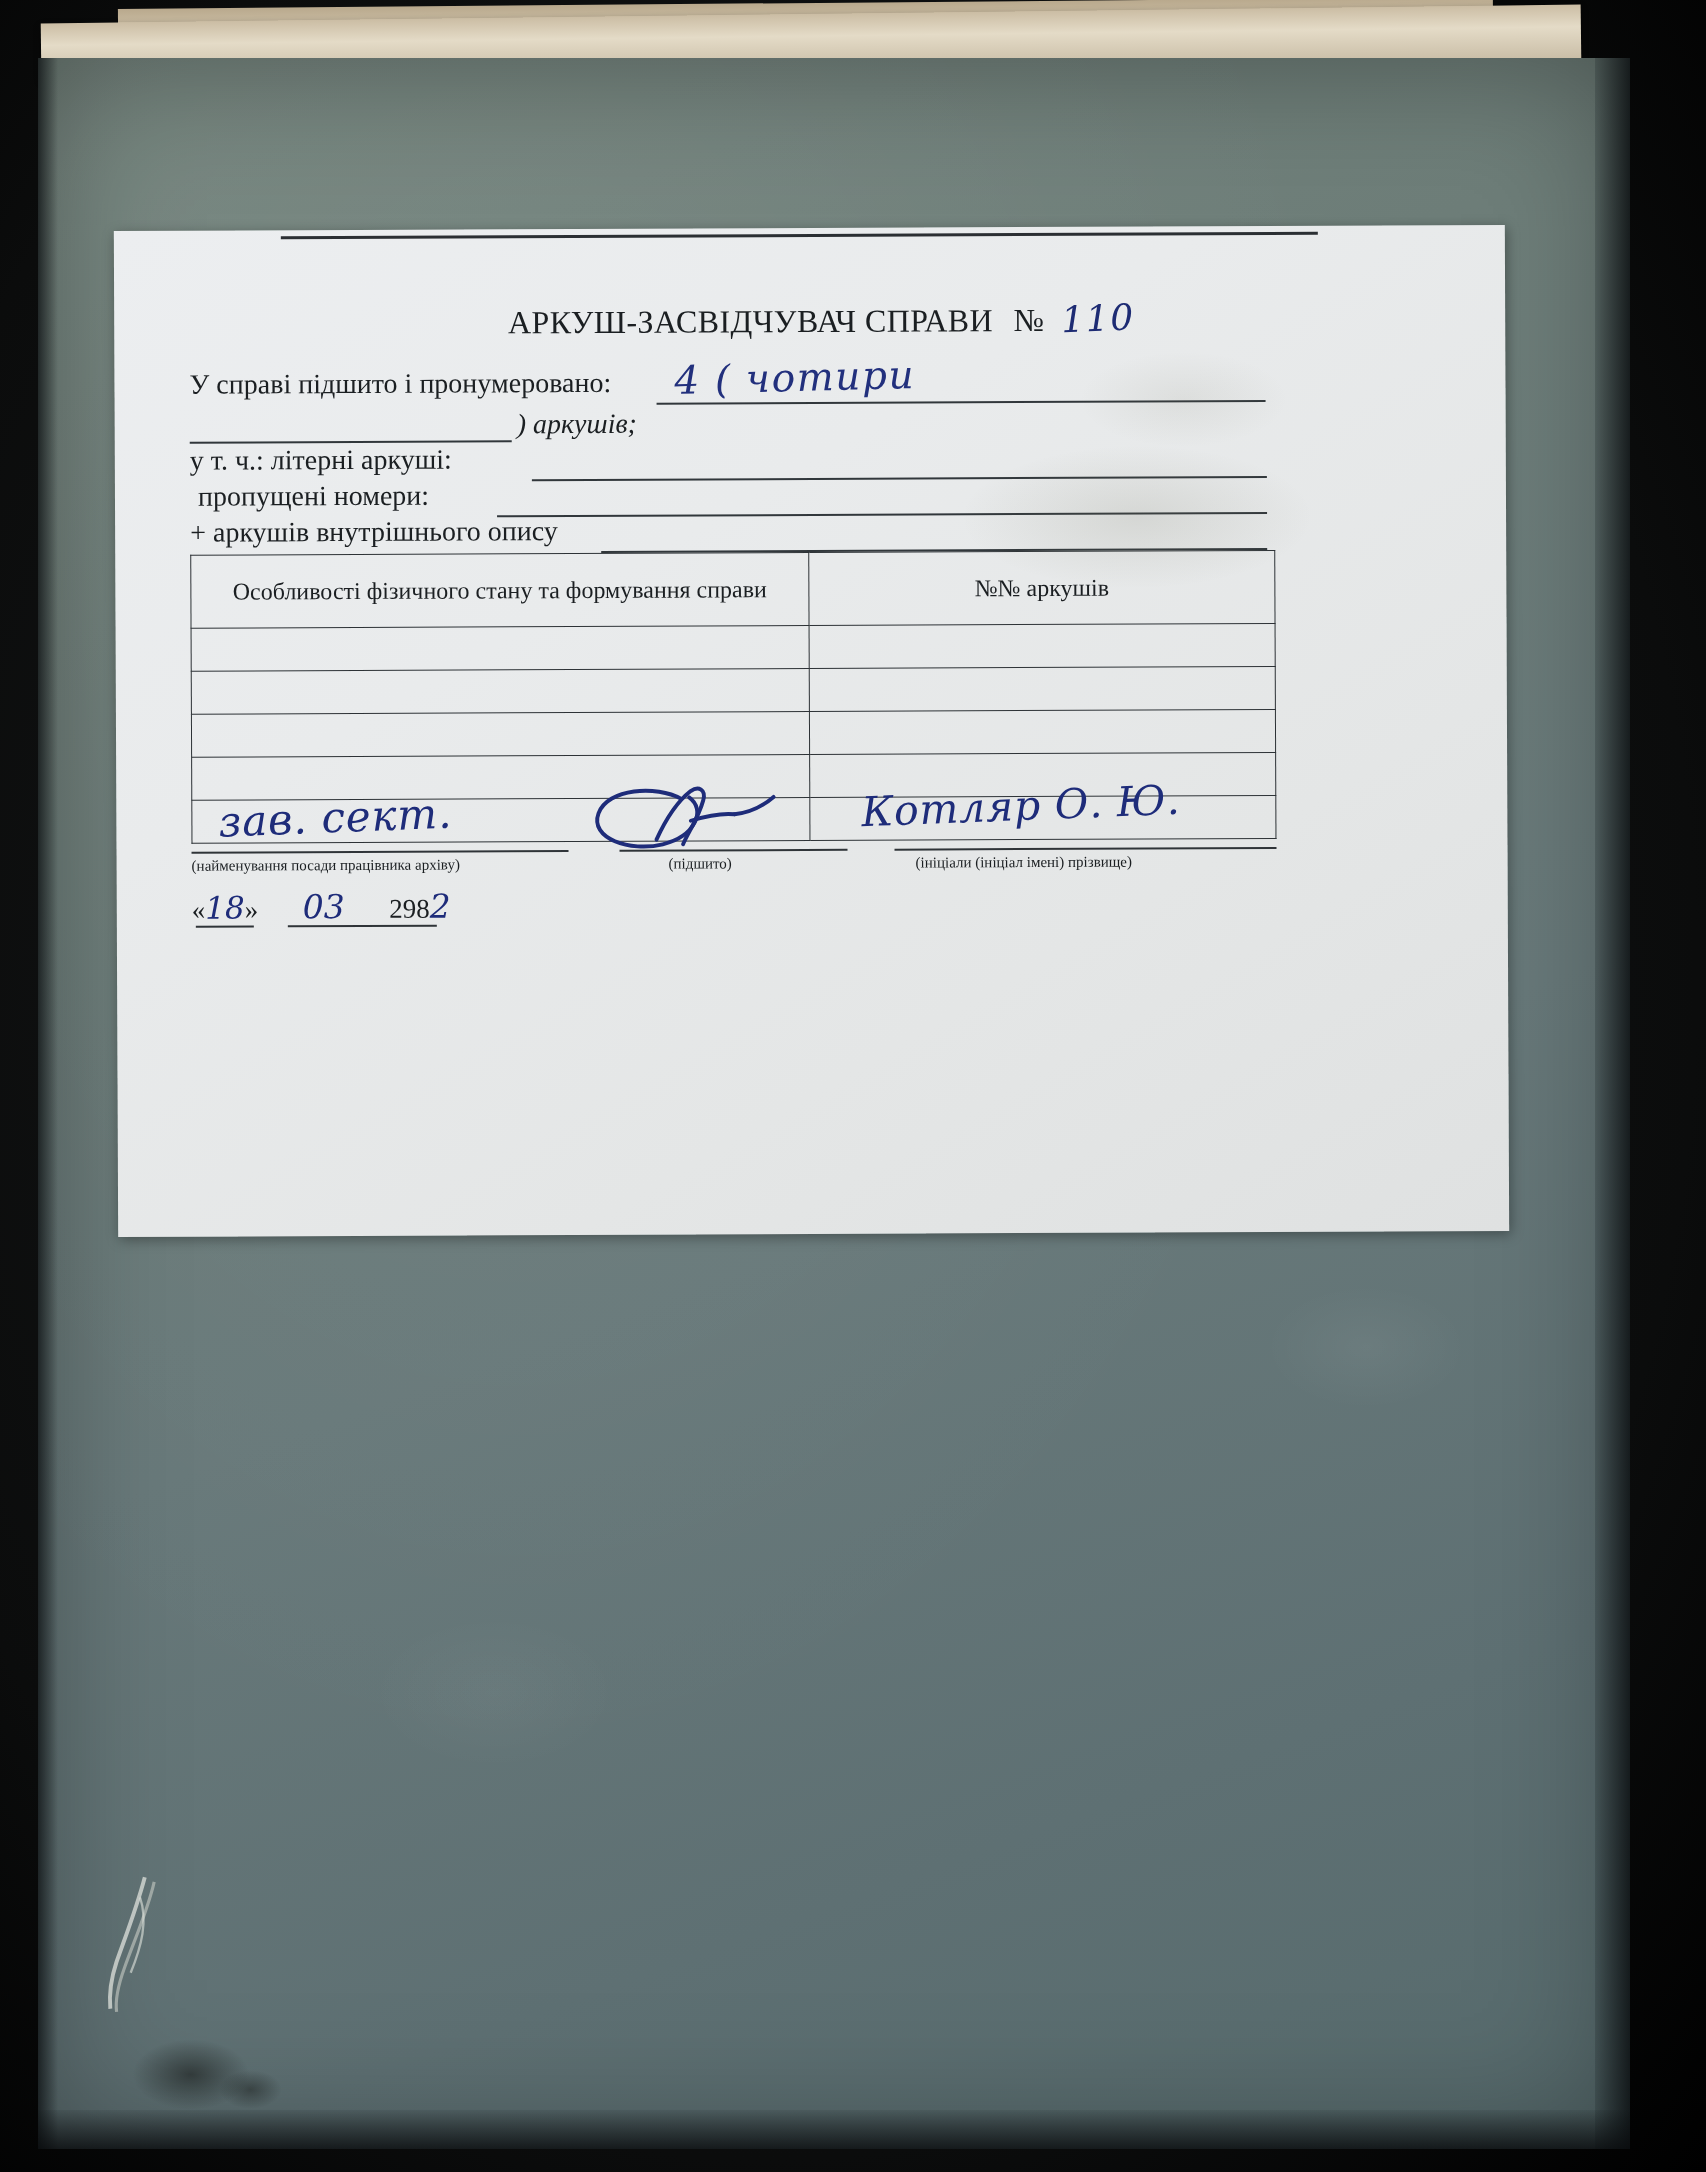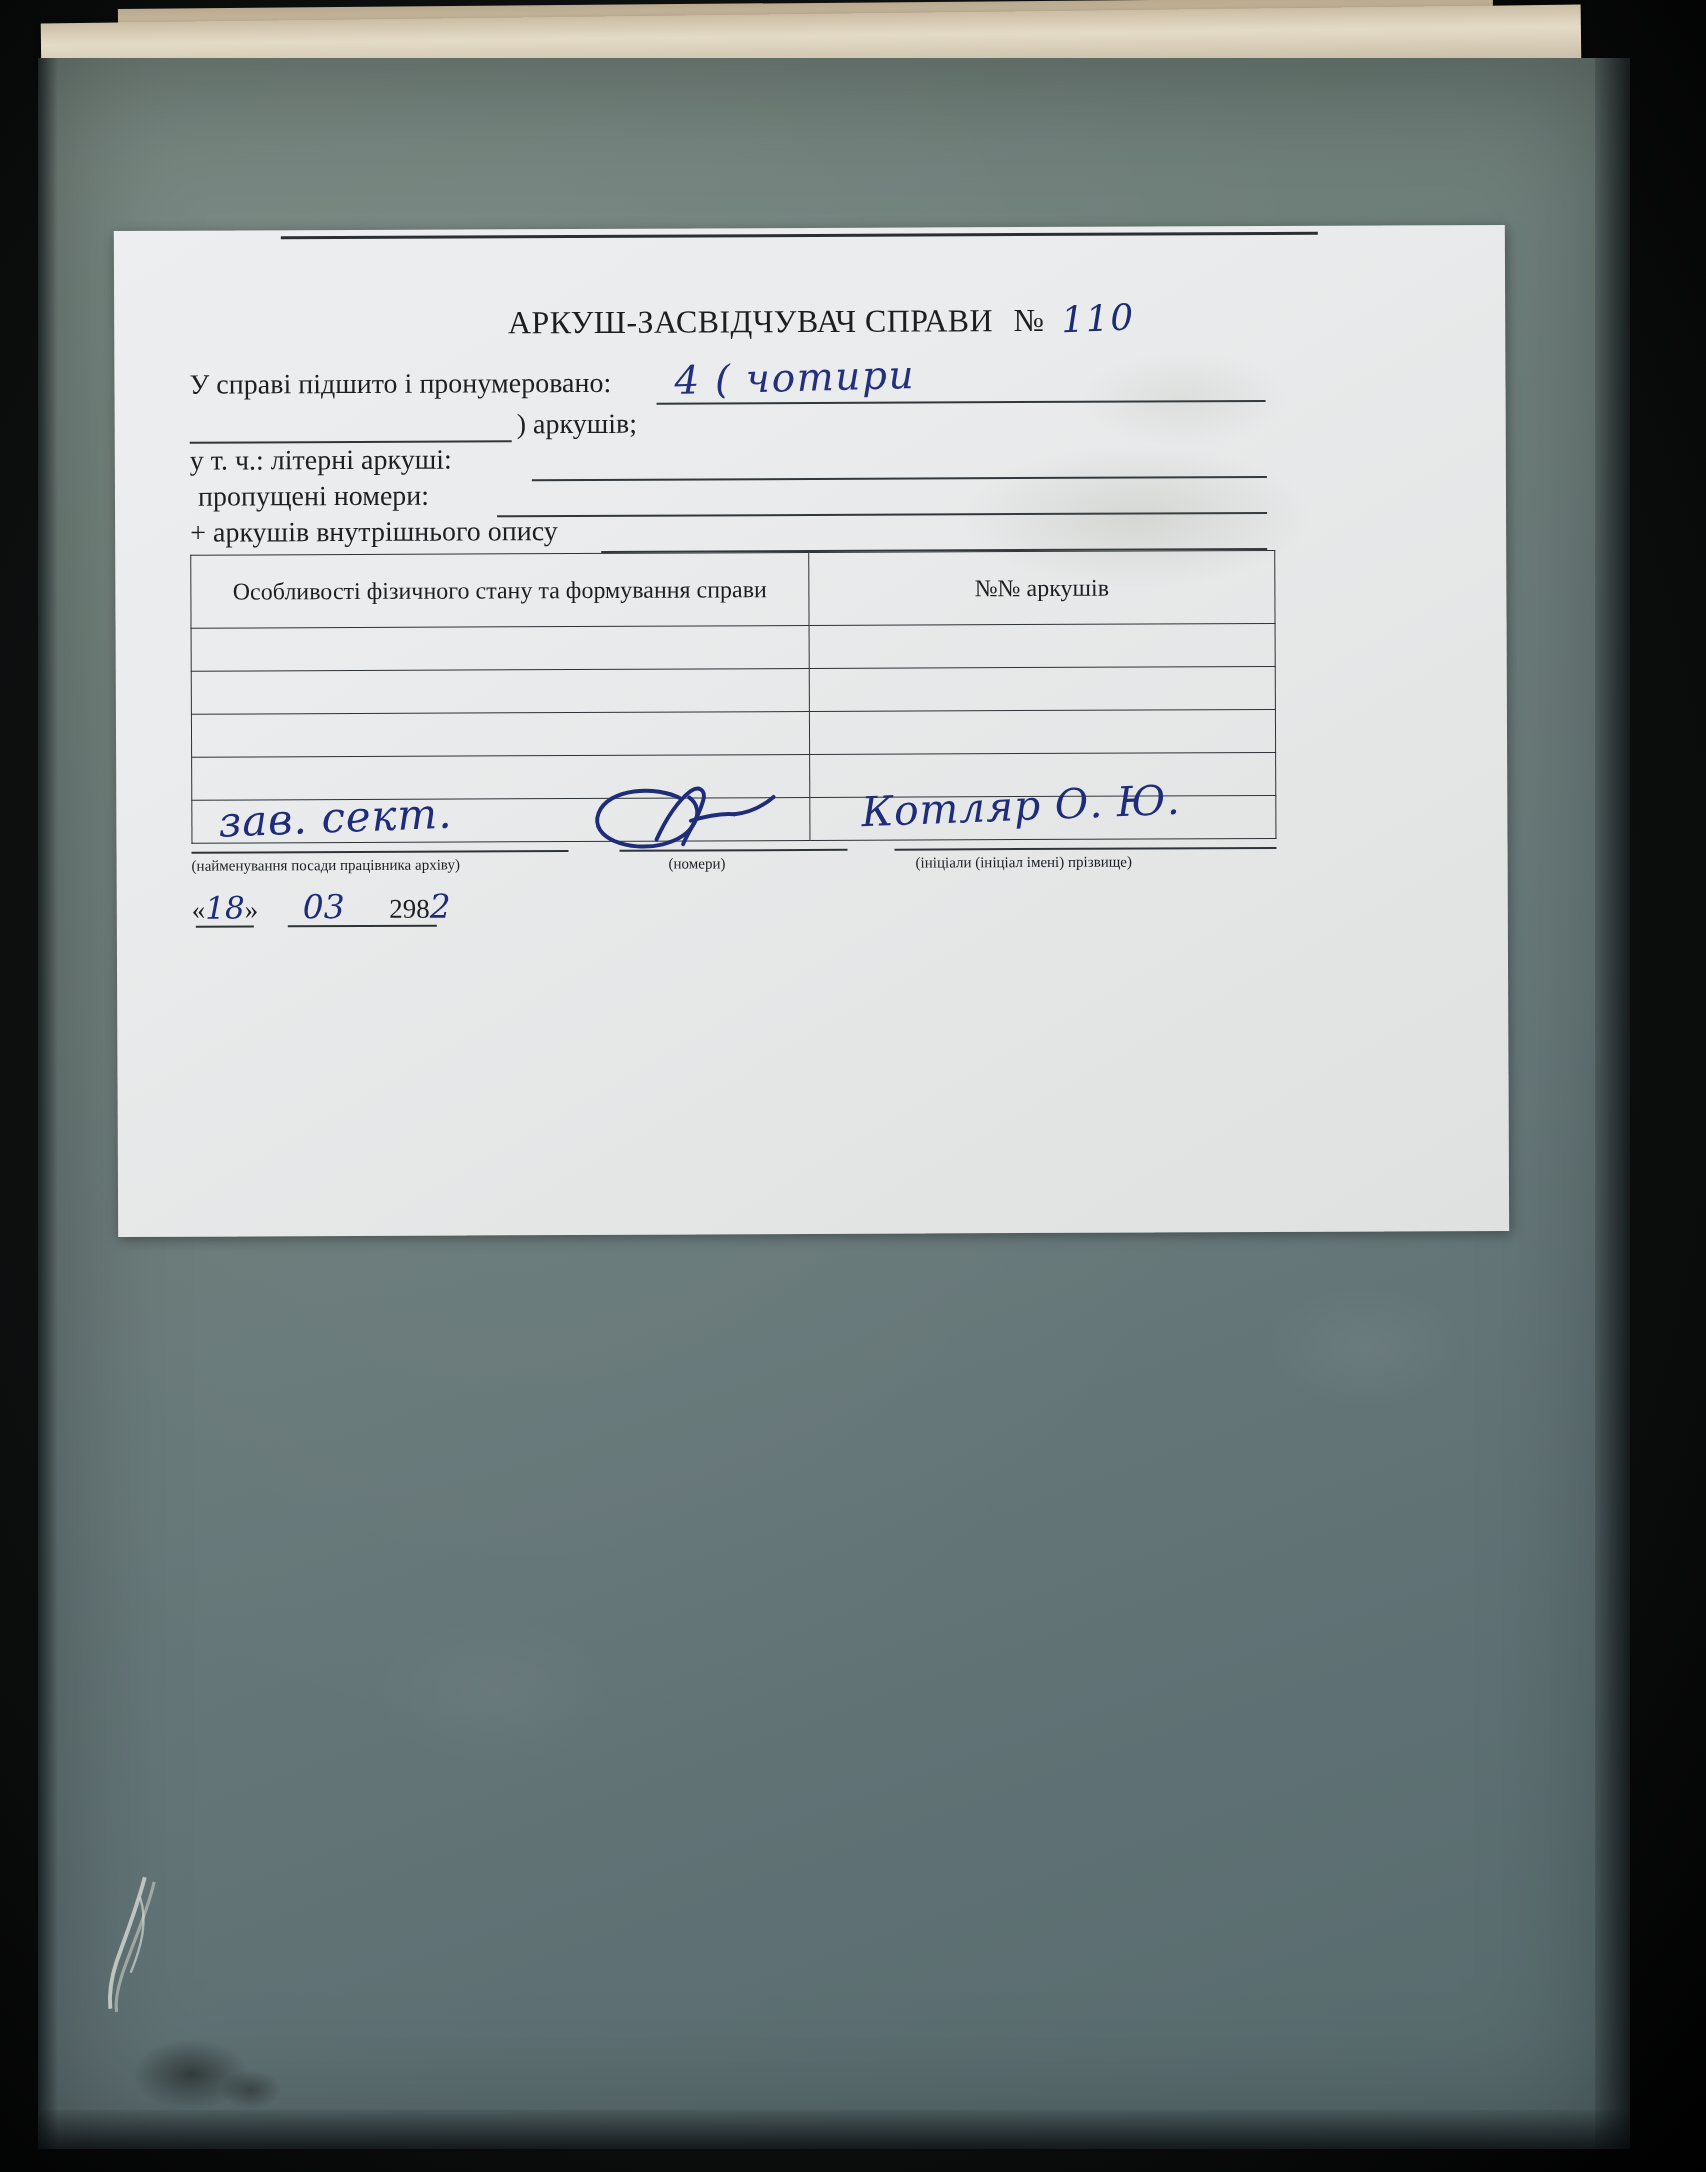--- a/index.html
+++ b/index.html
@@ -268,21 +268,21 @@
 
       <div class="title">
         <span>АРКУШ-ЗАСВІДЧУВАЧ СПРАВИ</span><span class="no-word">№</span><span class="hand-number">110</span>
       </div>
 
       <div class="line-row" style="left:75px; top:138px;">У справі підшито і пронумеровано:</div>
       <div class="rule" style="left:542px; top:174px; width:609px;"></div>
       <div class="hand" style="left:560px; top:127px; font-size:39px; letter-spacing:1.6px; transform:rotate(-1.2deg);">4 ( чотири</div>
 
       <div class="rule" style="left:75px; top:211px; width:322px;"></div>
-      <div class="line-row" style="left:402px; top:179px;">) аркушів;</div>
+      <div class="line-row" style="left:402px; top:179px;font-style:italic;">) аркушів;</div>
 
       <div class="line-row" style="left:75px; top:214px;">у т. ч.: літерні аркуші:</div>
       <div class="rule" style="left:417px; top:250px; width:735px;"></div>
 
       <div class="line-row" style="left:83px; top:250px;">пропущені номери:</div>
       <div class="rule" style="left:382px; top:286px; width:770px;"></div>
 
       <div class="line-row" style="left:75px; top:286px;">+ аркушів внутрішнього опису</div>
       <div class="rule" style="left:486px; top:322px; width:666px;"></div>
 
@@ -334,21 +334,21 @@
             <path d="M96 78 C108 52, 122 30, 140 16 C150 9, 160 14, 156 28 C150 50, 136 70, 130 84"></path>
             <path d="M140 54 C160 48, 178 44, 196 46"></path>
             <path d="M196 46 C214 44, 232 36, 246 24"></path>
           </g>
         </svg>
       </div>
 
       <div class="sig-script" style="left:745px; top:555px; font-size:41px; letter-spacing:0.8px; transform:rotate(-2deg);">Котляр О. Ю.</div>
 
       <div class="caption" style="left:75px; top:627px;">(найменування посади працівника архіву)</div>
-      <div class="caption" style="left:552px; top:627px;">(номери)</div>
+      <div class="caption" style="left:552px; top:627px;">(підшито)</div>
       <div class="caption" style="left:799px; top:627px;">(ініціали (ініціал імені) прізвище)</div>
 
       <div class="date-row" style="left:75px; top:657px;">
         <span>«</span><span class="sig-script" style="position:relative; left:0; top:0; font-size:31px;">18</span><span>»</span>
         <span style="display:inline-block; width:31px;"></span>
         <span class="sig-script" style="position:relative; left:0; top:0; font-size:33px;">03</span>
         <span style="display:inline-block; width:31px;"></span>
         <span>298</span><span class="sig-script" style="position:relative; left:0; top:0; font-size:33px;">2</span>
       </div>
       <div class="sig-line" style="left:79px; top:695px; width:58px;"></div>

